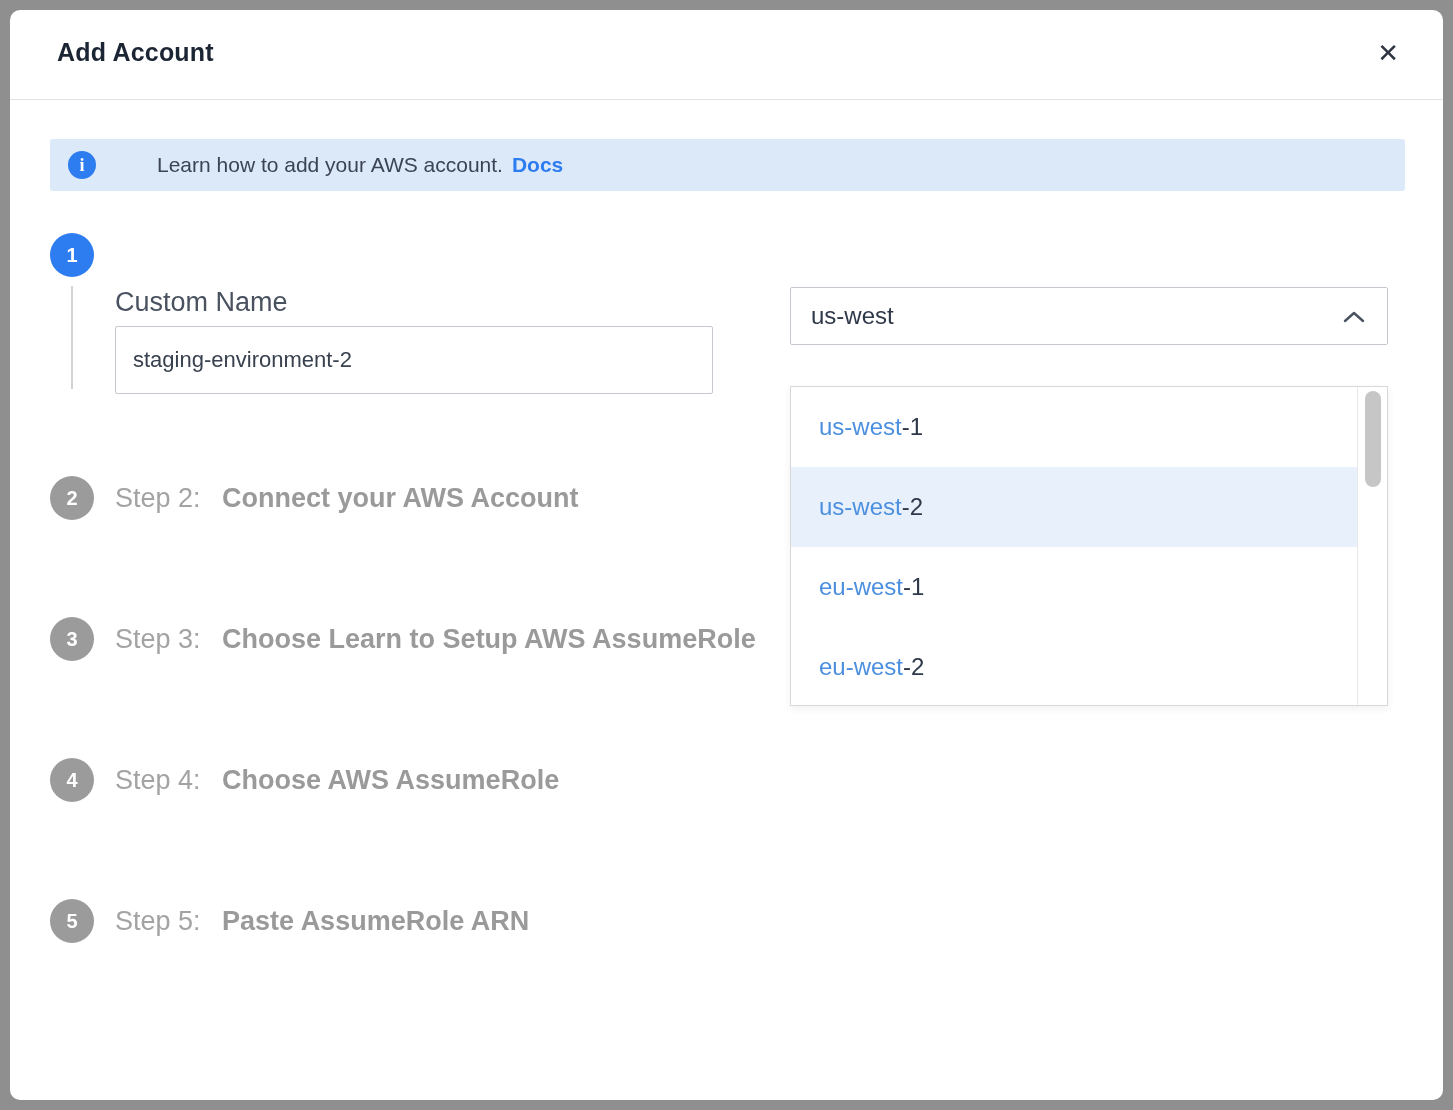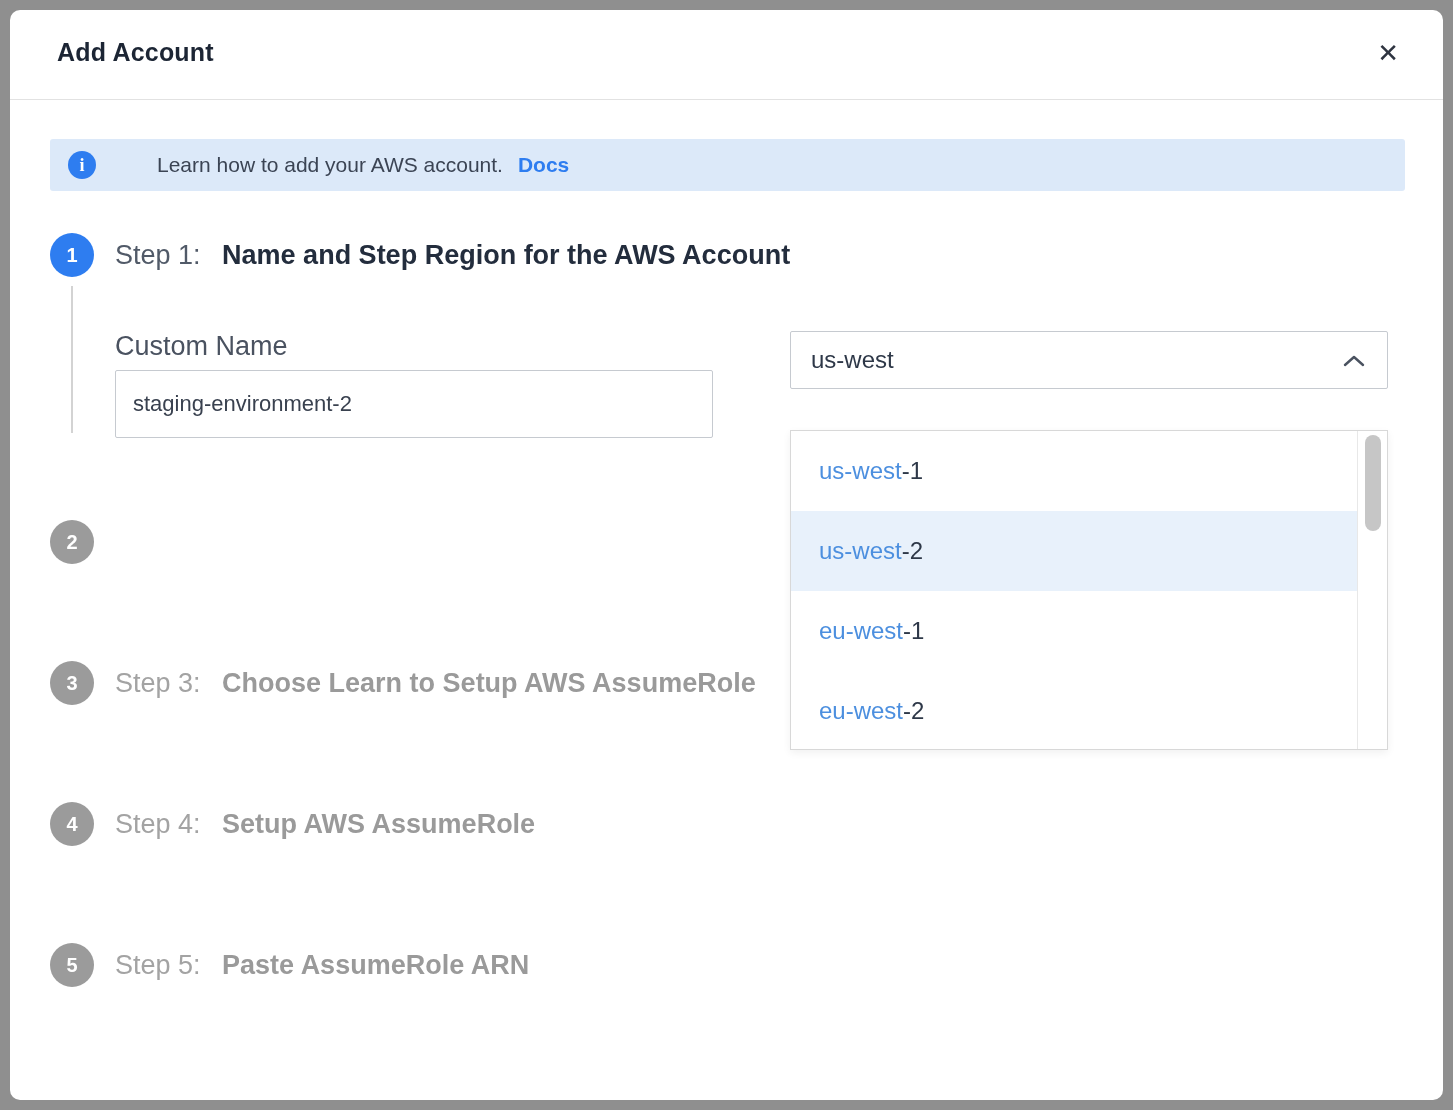--- a/index.html
+++ b/index.html
@@ -65,21 +65,21 @@
     font-size: 18px;
     margin-right: 19px;
     flex: 0 0 auto;
   }
   .banner-text { font-size: 21px; color: #3b4454; margin-left: 42px; }
   .docs-link {
     font-size: 21px;
     color: #2e7df0;
     font-weight: 700;
     text-decoration: none;
-    margin-left: 15px;
+    margin-left: 9px;
     cursor: pointer;
   }
 
   
   .steps { margin-top: 42px; }
   .step {
     display: grid;
     grid-template-columns: 44px 1fr;
     column-gap: 21px;
   }
@@ -224,24 +224,20 @@
     </div>
 
     <div class="steps">
 
       <div class="step step-1 step-active has-line">
         <div class="rail">
           <div class="circle">1</div>
           <div class="rail-line"></div>
         </div>
         <div class="step-body">
-          <div class="step-title">
-            <span class="step-prefix">Step 1:</span>
-            <span class="step-name">Name and Step Region for the AWS Account</span>
-          </div>
 
           <div class="form-row">
             <div class="field field-left">
               <label>Custom Name</label>
               <input class="text-input" type="text" value="staging-environment-2" style="">
             </div>
 
             <div class="field field-right">
               <div class="select-box">
                 <span class="select-value">us-west</span>
@@ -279,20 +275,26 @@
           </div>
 
         </div>
       </div>
 
       <div class="step has-line">
         <div class="rail">
           <div class="circle">2</div>
           <div class="rail-line"></div>
         </div>
+        <div class="step-body">
+          <div class="step-title">
+            <span class="step-prefix">Step 2:</span>
+            <span class="step-name">Connect your AWS Account</span>
+          </div>
+        </div>
       </div>
 
       <div class="step has-line">
         <div class="rail">
           <div class="circle">3</div>
           <div class="rail-line"></div>
         </div>
         <div class="step-body">
           <div class="step-title">
             <span class="step-prefix">Step 3:</span>
@@ -302,21 +304,21 @@
       </div>
 
       <div class="step has-line">
         <div class="rail">
           <div class="circle">4</div>
           <div class="rail-line"></div>
         </div>
         <div class="step-body">
           <div class="step-title">
             <span class="step-prefix">Step 4:</span>
-            <span class="step-name">Setup AWS AssumeRole</span>
+            <span class="step-name">Choose AWS AssumeRole</span>
           </div>
         </div>
       </div>
 
       <div class="step">
         <div class="rail">
           <div class="circle">5</div>
         </div>
         <div class="step-body">
           <div class="step-title">

